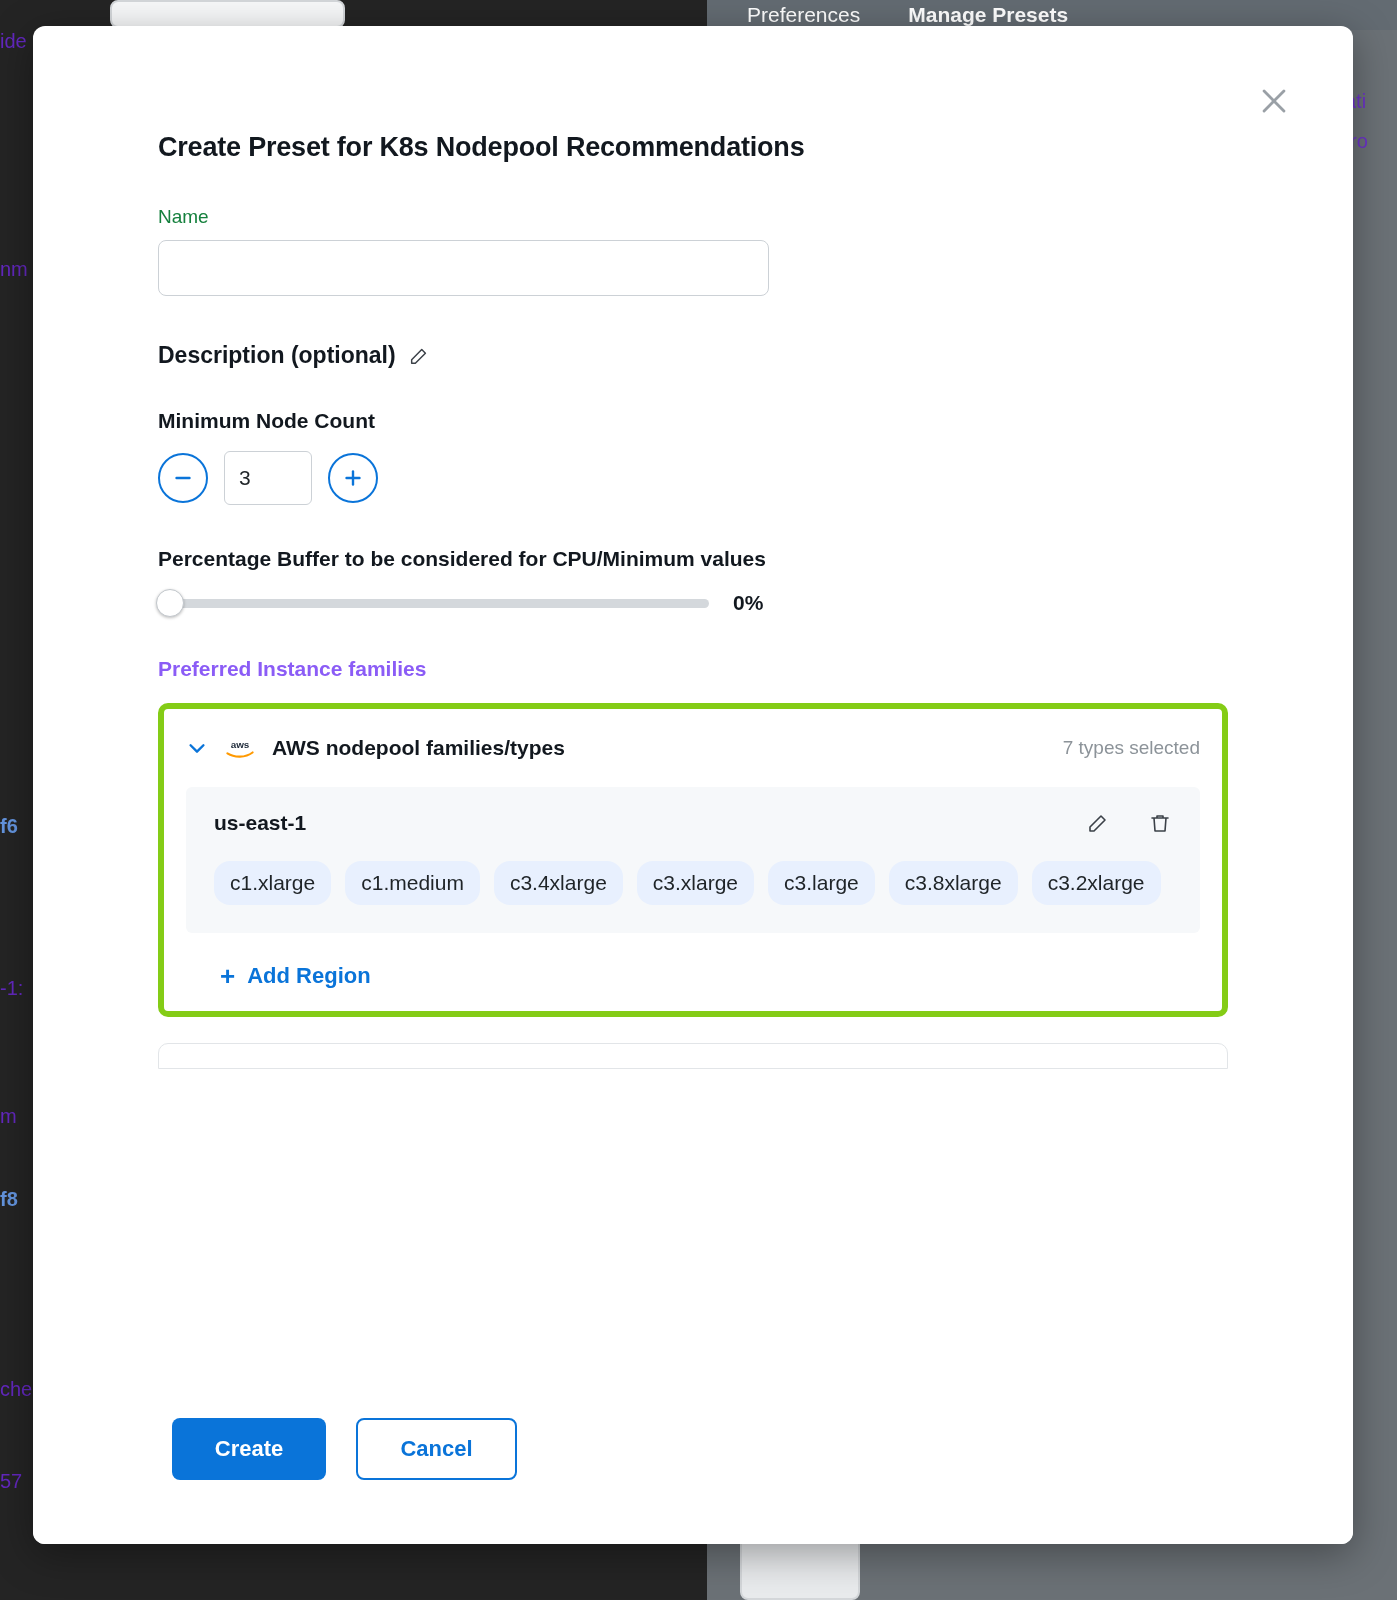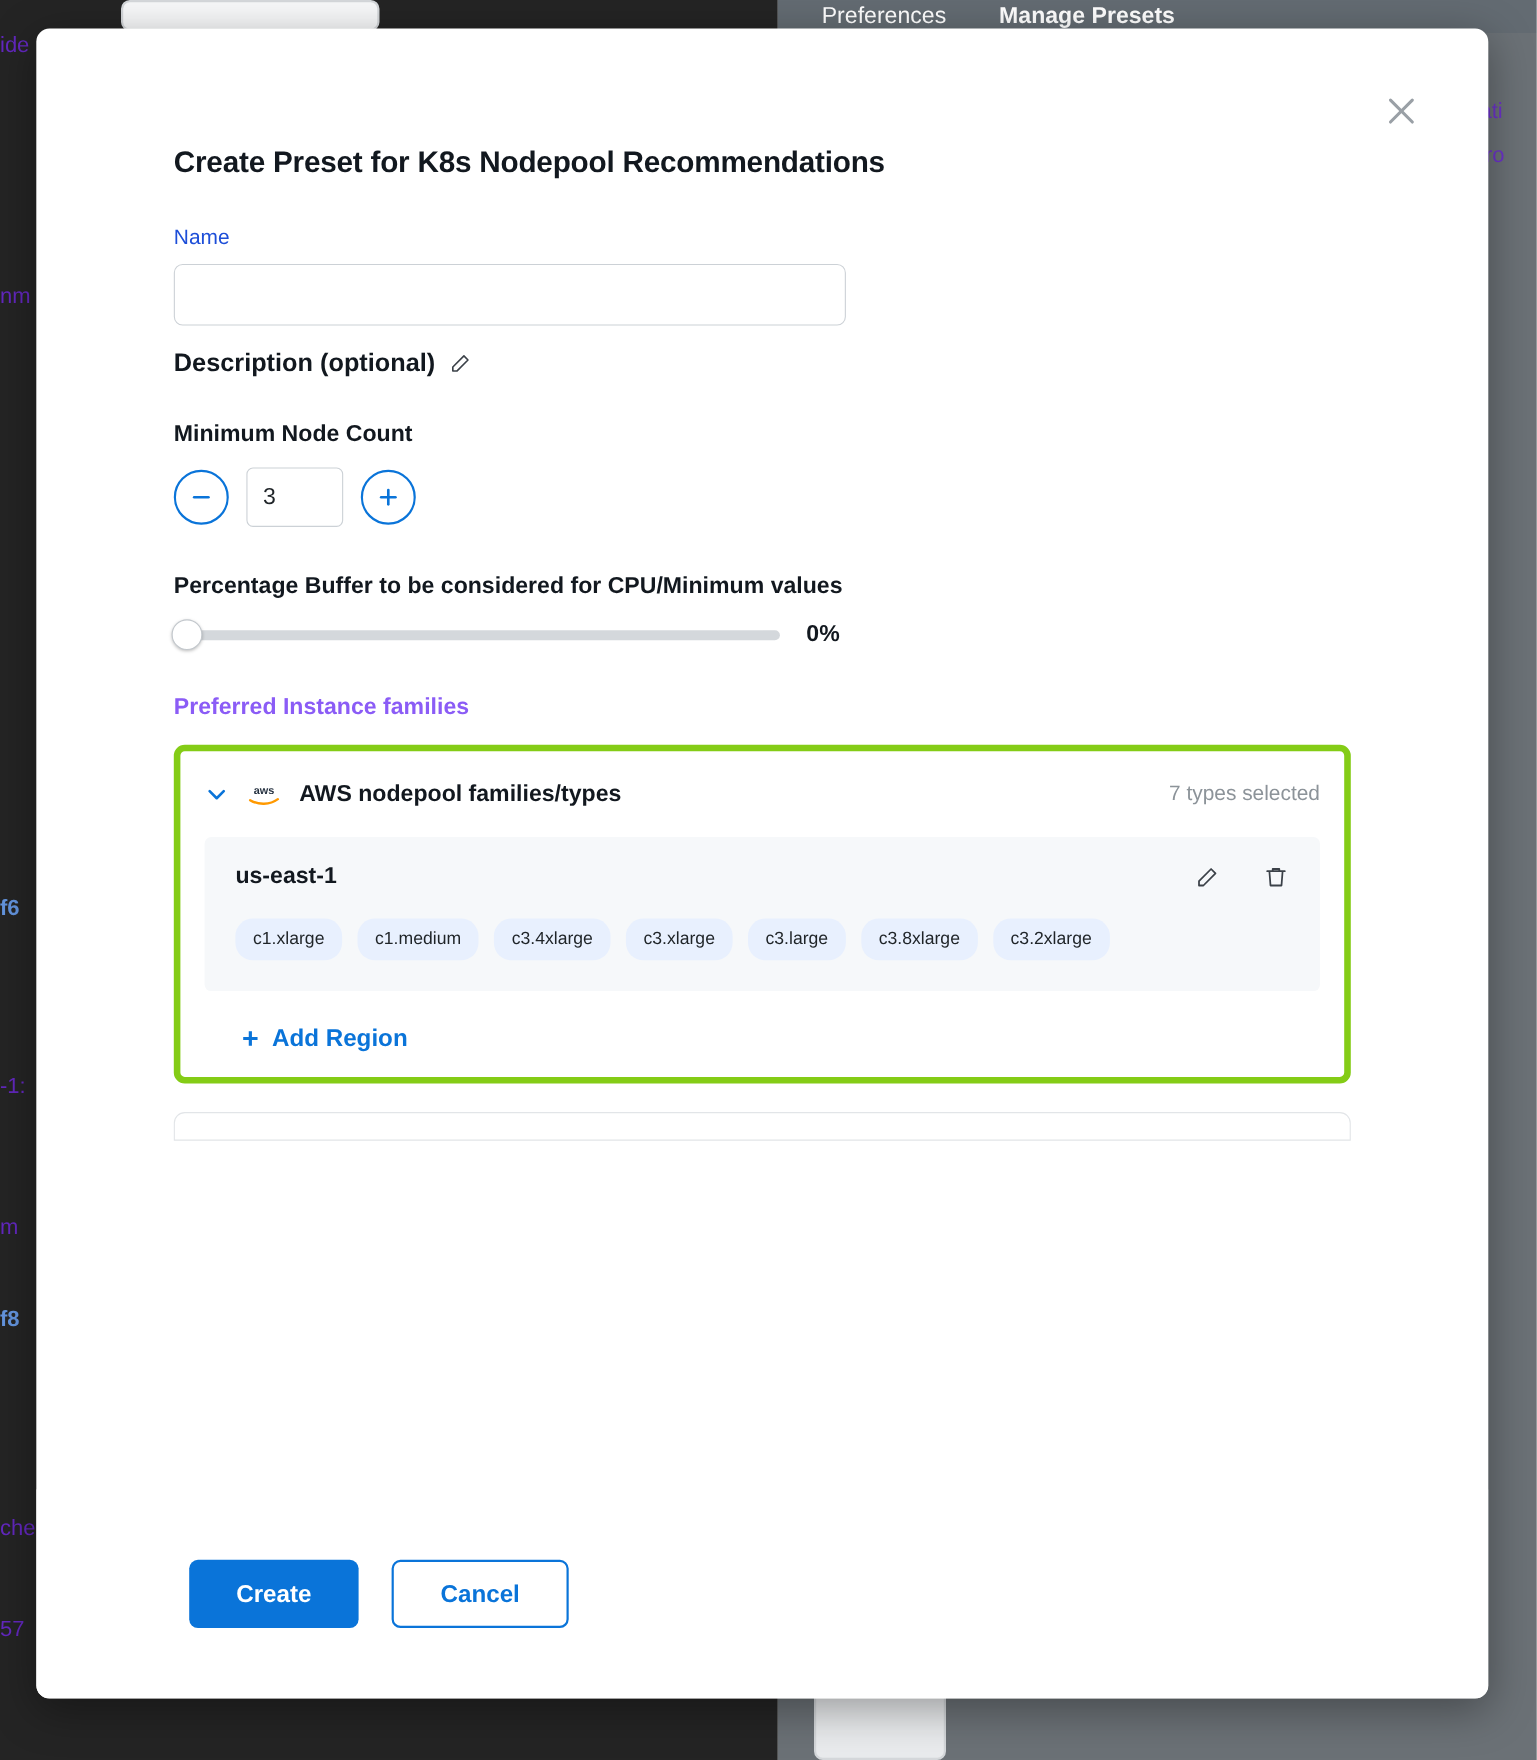--- a/index.html
+++ b/index.html
@@ -70,38 +70,38 @@
   }
 
   .modal-body {
     position: absolute;
     left: 0; right: 0; top: 180px; bottom: 190px;
     padding: 0 125px;
     overflow: hidden;
   }
 
   .field-label {
-    font-size: 19px; color: #1d4ed8; font-weight: 400;
+    font-size: 19px; color: #15803d; font-weight: 400;
     margin-bottom: 12px;
   }
   .name-input {
     width: 611px; height: 56px;
     border: 1px solid #ccd1d6;
     border-radius: 8px;
     padding: 0 14px;
     font-size: 19px;
     font-family: "Liberation Sans", sans-serif;
     color: #1f2428;
     outline: none;
     background: #fff;
   }
 
   .desc-row {
     display: flex; align-items: center; gap: 12px;
-    margin-top: 20px;
+    margin-top: 46px;
   }
   .desc-label { font-size: 23px; font-weight: 700; color: #12181f; }
   .pencil-icon { width: 22px; height: 22px; color: #3b4148; cursor: pointer; }
 
   .min-node-label { margin-top: 40px; font-size: 21px; font-weight: 700; color: #12181f; }
 
   .stepper {
     display: flex; align-items: center; gap: 16px;
     margin-top: 18px;
   }
@@ -171,21 +171,21 @@
   .region-name { font-size: 21px; font-weight: 700; color: #12181f; }
   .region-actions { margin-left: auto; display: flex; gap: 38px; align-items: center; }
   .icon-btn { width: 24px; height: 24px; color: #3b4148; cursor: pointer; }
 
   .chips { display: flex; flex-wrap: wrap; gap: 14px; margin-top: 26px; }
   .chip {
     background: #e8f0fe;
     color: #1f2428;
     border-radius: 16px;
     padding: 10px 16px;
-    font-size: 16px;
+    font-size: 21px;
   }
 
   .add-region {
     display: flex; align-items: center; gap: 12px;
     margin-top: 30px; margin-left: 34px;
     color: #0a74d9; font-size: 22px; font-weight: 700;
     cursor: pointer;
   }
   .add-region .plus { font-size: 26px; line-height: 1; }
 

